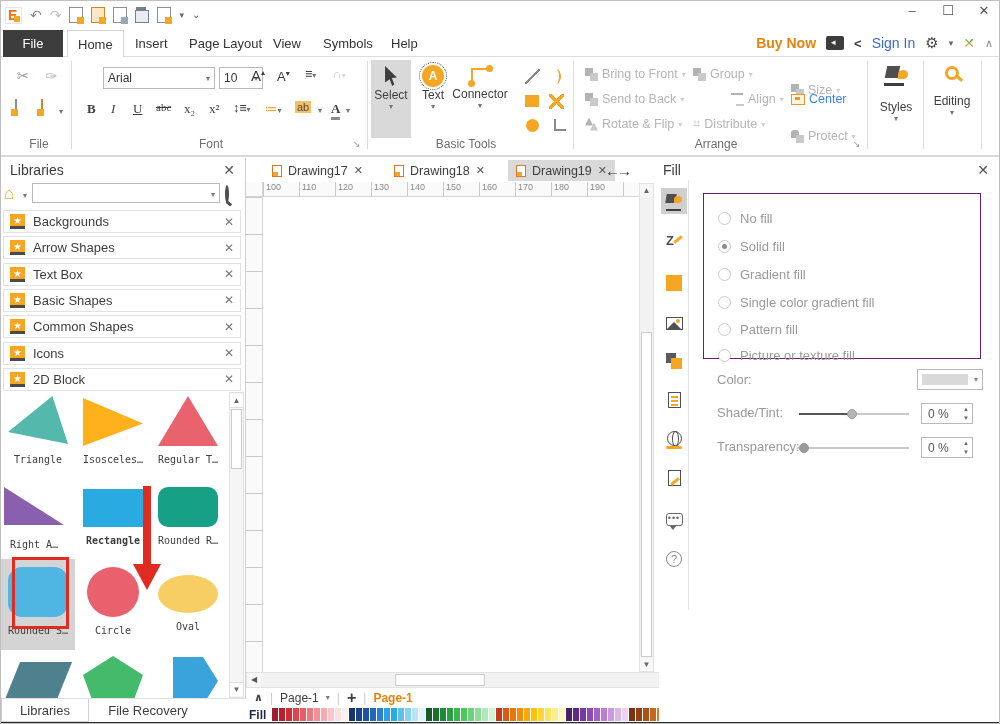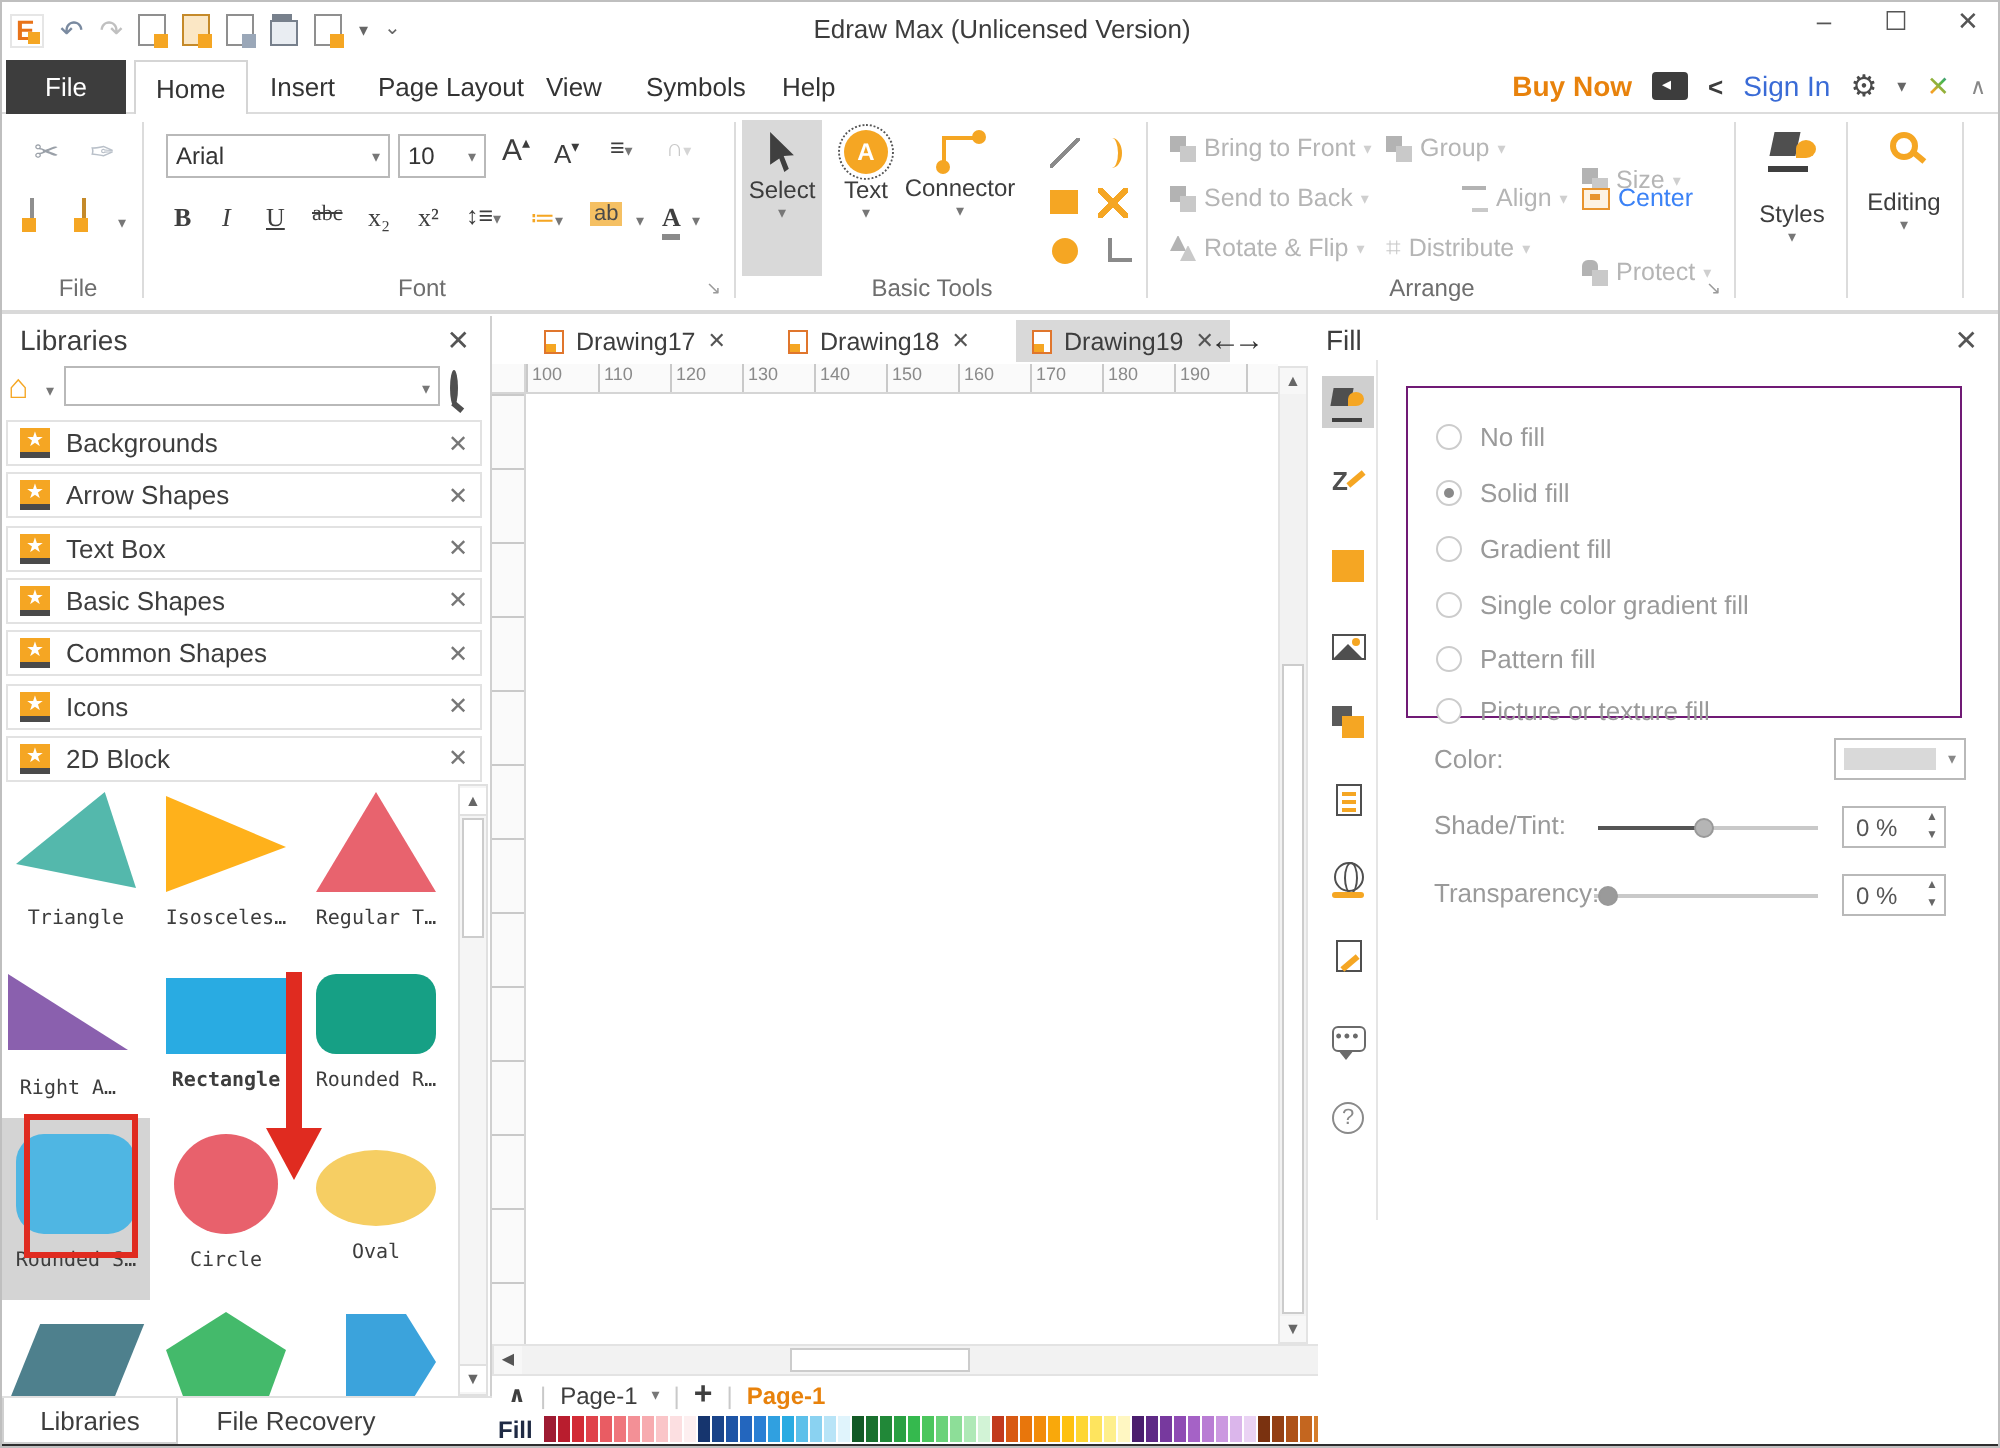--- a/index.html
+++ b/index.html
@@ -46,21 +46,21 @@
     background:linear-gradient(45deg,#e84a4a,#f5a623,#49b84c,#3a6bd6); -webkit-background-clip:text; background-clip:text; color:transparent; }
   .collapse { color:#888; font-size:11px; }
 
   
   .ribbon { left:0; top:56px; width:1000px; height:100px; background:#fff; border-bottom:2px solid #d9d9d9; }
   .vdiv { position:absolute; top:4px; height:88px; width:1px; background:#dcdcdc; }
   .grp-label { position:absolute; top:80px; font-size:12px; color:#6e6e6e; text-align:center; }
   .launcher { position:absolute; top:82px; font-size:9px; color:#9a9a9a; }
   .ficon { font-size:15px; color:#9aa0a8; }
   .combo { border:1px solid #b9b9b9; background:#fff; height:22px; display:flex; align-items:center;
-    padding:0 4px; font-size:12px; color:#333; justify-content:space-between; }
+    padding:0 4px; font-size:12px; color:#333; justify-content:space-between;margin-left:20px; }
   .combo .car { font-size:8px; color:#777; margin-left:4px; }
   .fbtn { font-size:13px; color:#3f3f3f; font-family:"Liberation Serif","DejaVu Serif",serif; }
   .caret { font-size:8px; color:#777; }
   .bt-big { position:absolute; top:3px; width:40px; height:78px; text-align:center; font-size:12px; color:#3d3d3d; }
   .bt-big.sel { background:#d9d9d9; }
   .cursor-shape { width:17px; height:20px; background:#3f3f3f; margin:6px auto 2px;
     clip-path:polygon(15% 0, 85% 58%, 55% 60%, 70% 92%, 57% 100%, 42% 66%, 15% 82%); }
   .text-ico { width:22px; height:22px; border-radius:50%; background:#f5a623; color:#fff; font-weight:bold;
     line-height:22px; margin:5px auto 1px; outline:1px dotted #555; outline-offset:2px; }
   .conn-ico { width:18px; height:16px; border-left:2px solid #f5a623; border-top:2px solid #f5a623;
@@ -226,21 +226,20 @@
     <span class="glyph-btn">↶</span>
     <span class="glyph-btn dis">↷</span>
     <span class="mini-doc"></span>
     <span class="mini-doc" style="border-color:#c58a2a;background:#fbe7c5;"></span>
     <span class="mini-doc save"></span>
     <span class="mini-doc print"></span>
     <span class="mini-doc"></span>
     <span class="tiny-caret">▾</span>
     <span class="glyph-btn" style="font-size:10px;color:#666;">⌄</span>
   </div>
-  <div class="abs title-text">Edraw Max (Unlicensed Version)</div>
   <div class="abs win-ctrls">
     <span>–</span>
     <span>☐</span>
     <span>✕</span>
   </div>
 </div>
 
 <div class="abs tabrow">
   <div class="abs file-tab">File</div>
   <span class="rtab active" style="left:66px;">Home</span>

